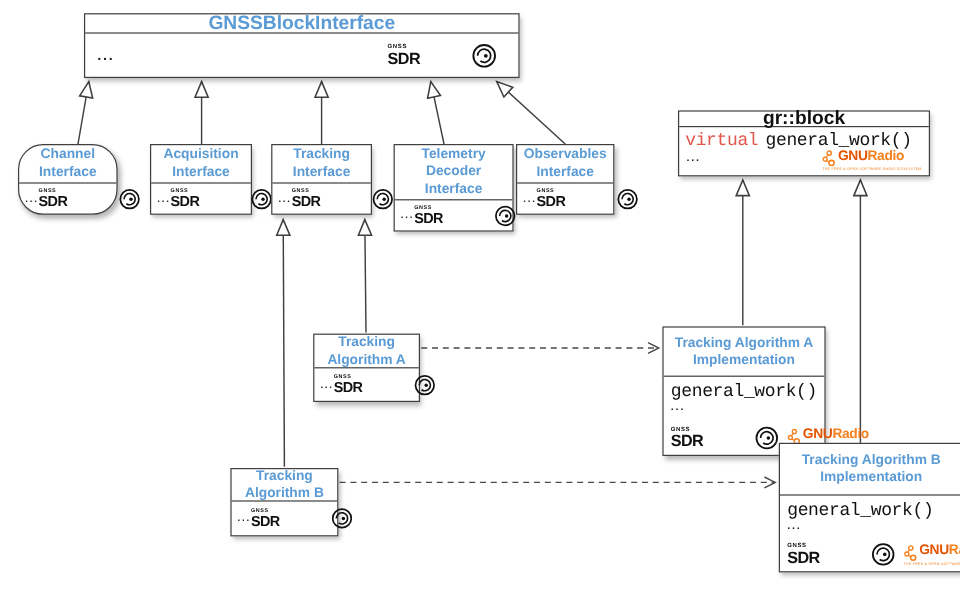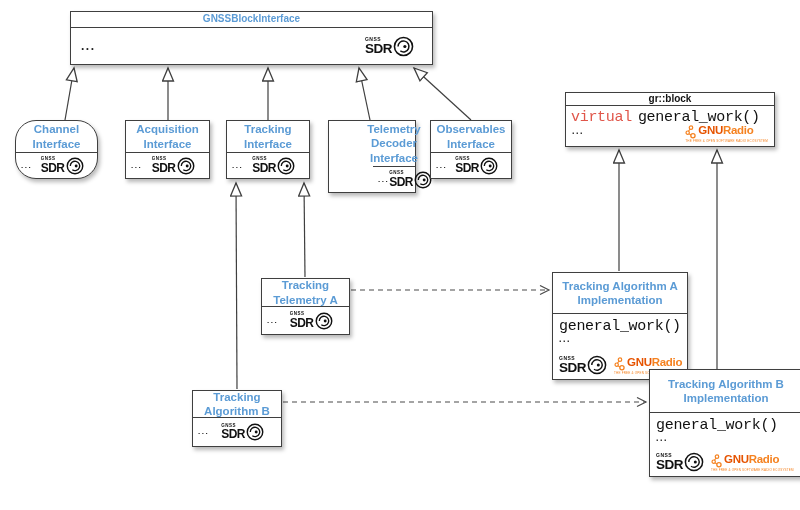--- a/index.html
+++ b/index.html
@@ -5,31 +5,31 @@
   html,body{margin:0;padding:0;background:#fff;}
   #canvas{position:relative;width:800px;height:510px;background:#fff;overflow:hidden;
           font-family:"Liberation Sans",sans-serif;}
   #arrows{position:absolute;left:0;top:0;width:800px;height:510px;}
 
   .box{position:absolute;background:#fff;border:1.5px solid #3f3f3f;box-sizing:border-box;
        display:flex;flex-direction:column;box-shadow:2px 3px 4px rgba(0,0,0,.28);}
   .title{border-bottom:1.5px solid #3f3f3f;font-weight:700;color:#5b9bd5;text-align:center;
          display:flex;align-items:center;justify-content:center;font-size:11.5px;line-height:1.25;
          padding:1px 3px;box-sizing:border-box;flex:0 0 auto;}
-  .title.black{color:#111;font-size:10px;}
+  .title.black{color:#111;font-size:16px;}
   .body{flex:1;position:relative;box-sizing:border-box;}
   .body-row{display:flex;align-items:center;height:100%;padding:0 5px;box-sizing:border-box;}
   .dots{font-size:10px;font-weight:700;color:#222;letter-spacing:1.5px;line-height:1;}
   .code{font-family:"Liberation Mono","DejaVu Sans Mono",monospace;font-size:15px;color:#111;
         white-space:nowrap;letter-spacing:-0.3px;}
   .kw{color:#e0564a;}
   .code .m{margin-left:6px;}
 
   
-  .sdr{display:inline-flex;align-items:center;color:#111;line-height:1;}
+  .sdr{display:inline-flex;align-items:center;color:#111;line-height:1;gap:42px;}
   .sdr .txt{display:flex;flex-direction:column;align-items:flex-start;line-height:1;}
   .sdr .gnss{font-size:4.5px;font-weight:700;letter-spacing:.5px;}
   .sdr .sdrm{font-size:12px;font-weight:700;letter-spacing:-.5px;}
   .sdr svg{margin-left:1px;}
   .sdr.big .gnss{font-size:5px;}
   .sdr.big .sdrm{font-size:13.5px;}
 
   
   .gnur{display:inline-flex;flex-direction:column;line-height:1;}
   .gnur .row{display:inline-flex;align-items:flex-start;}
@@ -70,21 +70,21 @@
       <line x1="717" y1="383" x2="717" y2="150" marker-end="url(#tri)"></line>
     </g>
 
     <g stroke="#4a4a4a" stroke-width="1.2" stroke-dasharray="5,4">
       <line x1="351" y1="290" x2="549" y2="290" marker-end="url(#open)"></line>
       <line x1="283" y1="402" x2="646" y2="402" marker-end="url(#open)"></line>
     </g>
   </svg>
 
   <div class="box" style="left:70px;top:11px;width:363px;height:54px;">
-    <div class="title" style="height:16px;font-size:10px;">GNSSBlockInterface</div>
+    <div class="title" style="height:16px;font-size:16px;">GNSSBlockInterface</div>
     <div class="body">
       <div class="body-row" style="padding:0 10px;">
         <span class="dots" style="font-size:12px;">...</span>
         <span class="sdr big" style="margin-left:auto;margin-right:8px;">
           <span class="txt">
             <span class="gnss">GNSS</span>
             <span class="sdrm">SDR</span>
           </span>
           <svg width="21" height="21" viewBox="0 0 20 20">
               <circle cx="10" cy="10" r="8.6" fill="none" stroke="#111" stroke-width="1.5"></circle>
@@ -149,21 +149,21 @@
           <svg width="18" height="18" viewBox="0 0 20 20">
               <circle cx="10" cy="10" r="8.6" fill="none" stroke="#111" stroke-width="1.6"></circle>
               <path d="M10,10 m-5.2,0 a5.2,5.2 0 1,1 2.2,4.2" fill="none" stroke="#111" stroke-width="1.5"></path>
               <circle cx="11.3" cy="10" r="1.6" fill="#111"></circle>
             </svg>
         </span>
       </div>
     </div>
   </div>
 
-  <div class="box" style="left:328px;top:120px;width:88px;height:73px;padding-left:44px;">
+  <div class="box" style="left:328px;top:120px;width:100px;height:73px;">
     <div class="title" style="height:46px;">Telemetry Decoder Interface</div>
     <div class="body">
       <div class="body-row">
         <span class="dots" style="font-size:8px;">...</span>
         <span class="sdr" style="margin:0 auto;">
           <span class="txt">
               <span class="gnss">GNSS</span>
               <span class="sdrm">SDR</span>
             </span>
           <svg width="18" height="18" viewBox="0 0 20 20">
@@ -214,21 +214,21 @@
             </svg>
           <span class="gnu">GNU</span>
             <span class="radio">Radio</span>
         </span>
         <span class="tag">THE FREE &amp; OPEN SOFTWARE RADIO ECOSYSTEM</span>
       </span>
     </div>
   </div>
 
   <div class="box" style="left:261px;top:278px;width:89px;height:57px;">
-    <div class="title" style="height:28px;">Tracking Telemetry A</div>
+    <div class="title" style="height:28px;">Tracking Algorithm A</div>
     <div class="body">
       <div class="body-row">
         <span class="dots" style="font-size:8px;">...</span>
         <span class="sdr" style="margin:0 auto;">
           <span class="txt">
               <span class="gnss">GNSS</span>
               <span class="sdrm">SDR</span>
             </span>
           <svg width="18" height="18" viewBox="0 0 20 20">
               <circle cx="10" cy="10" r="8.6" fill="none" stroke="#111" stroke-width="1.6"></circle>

